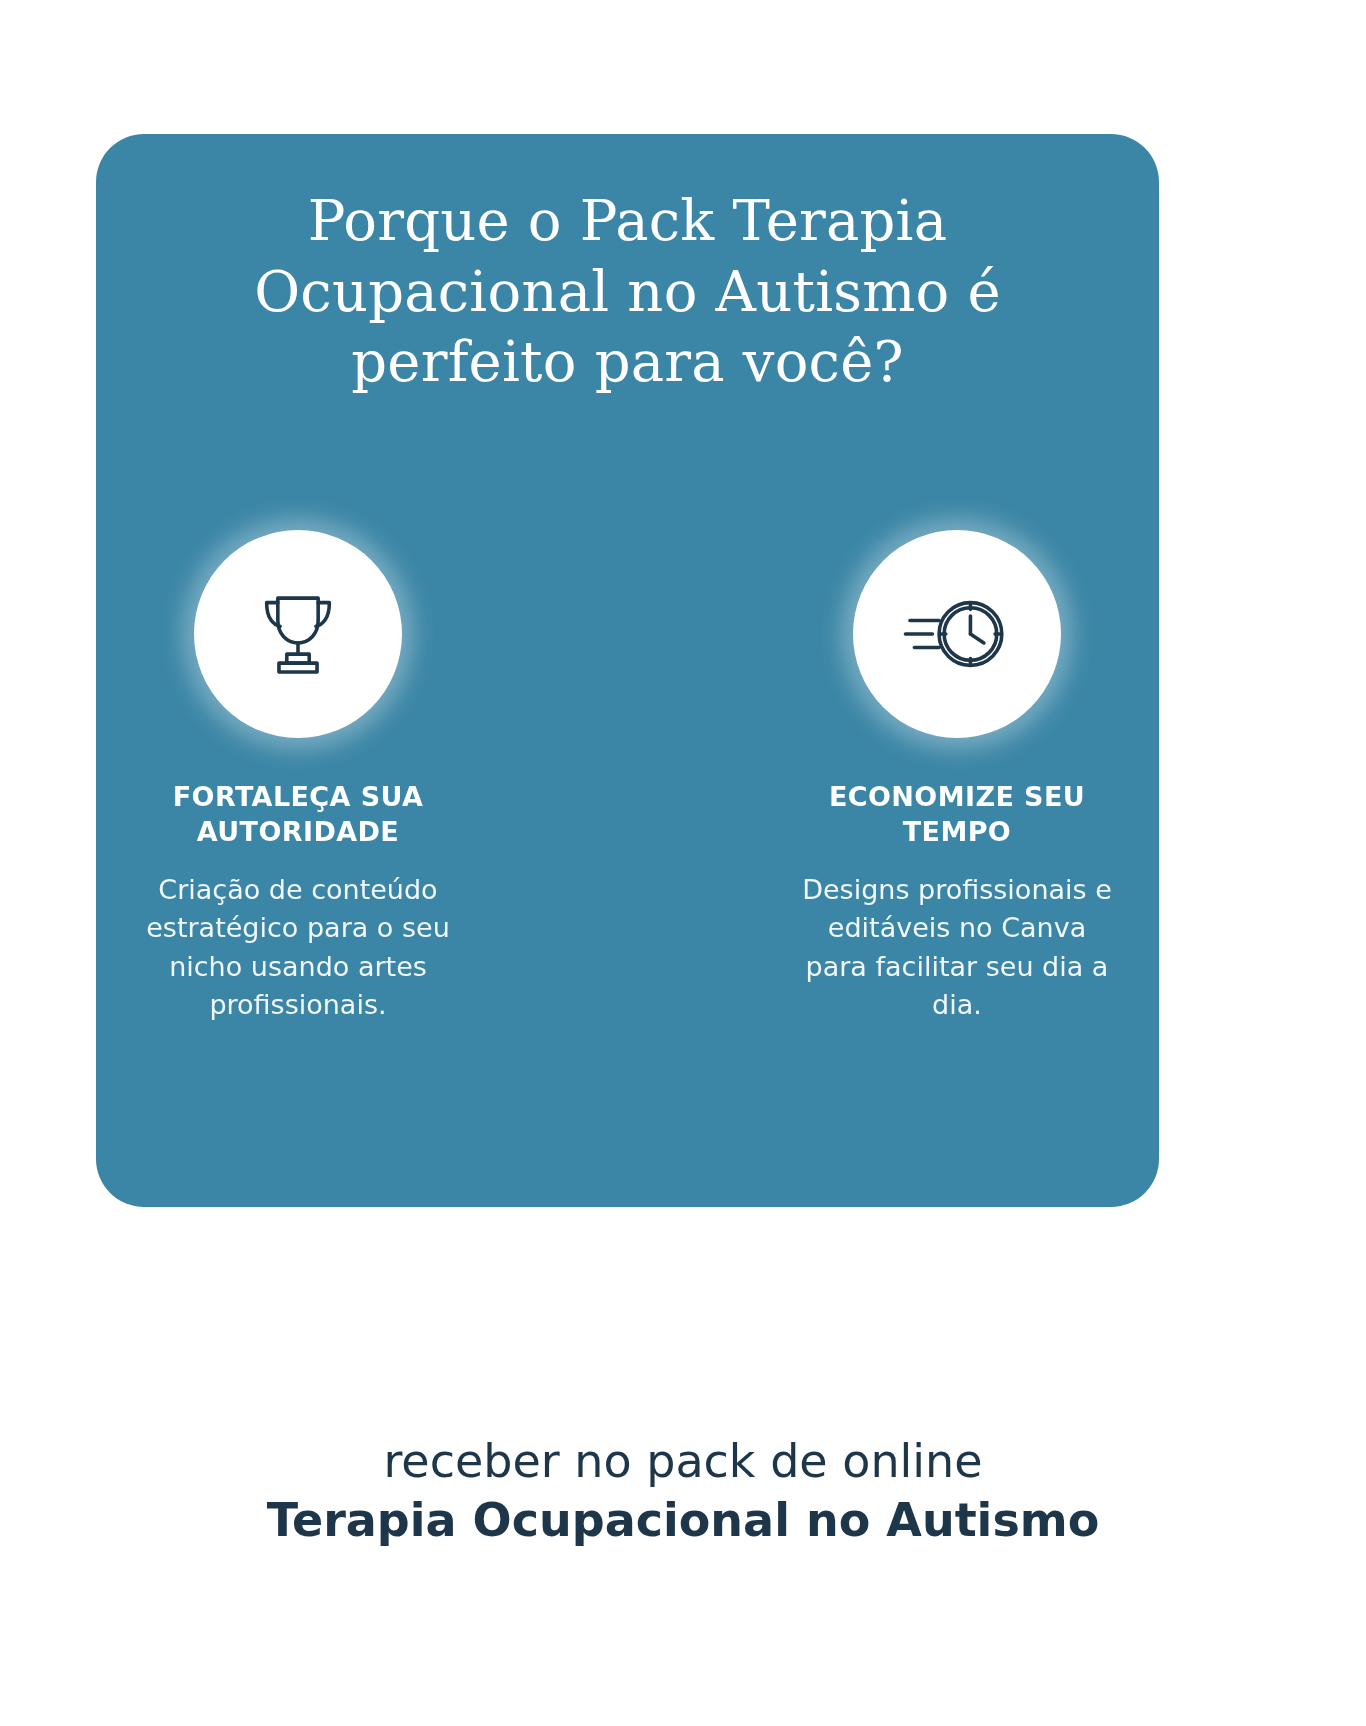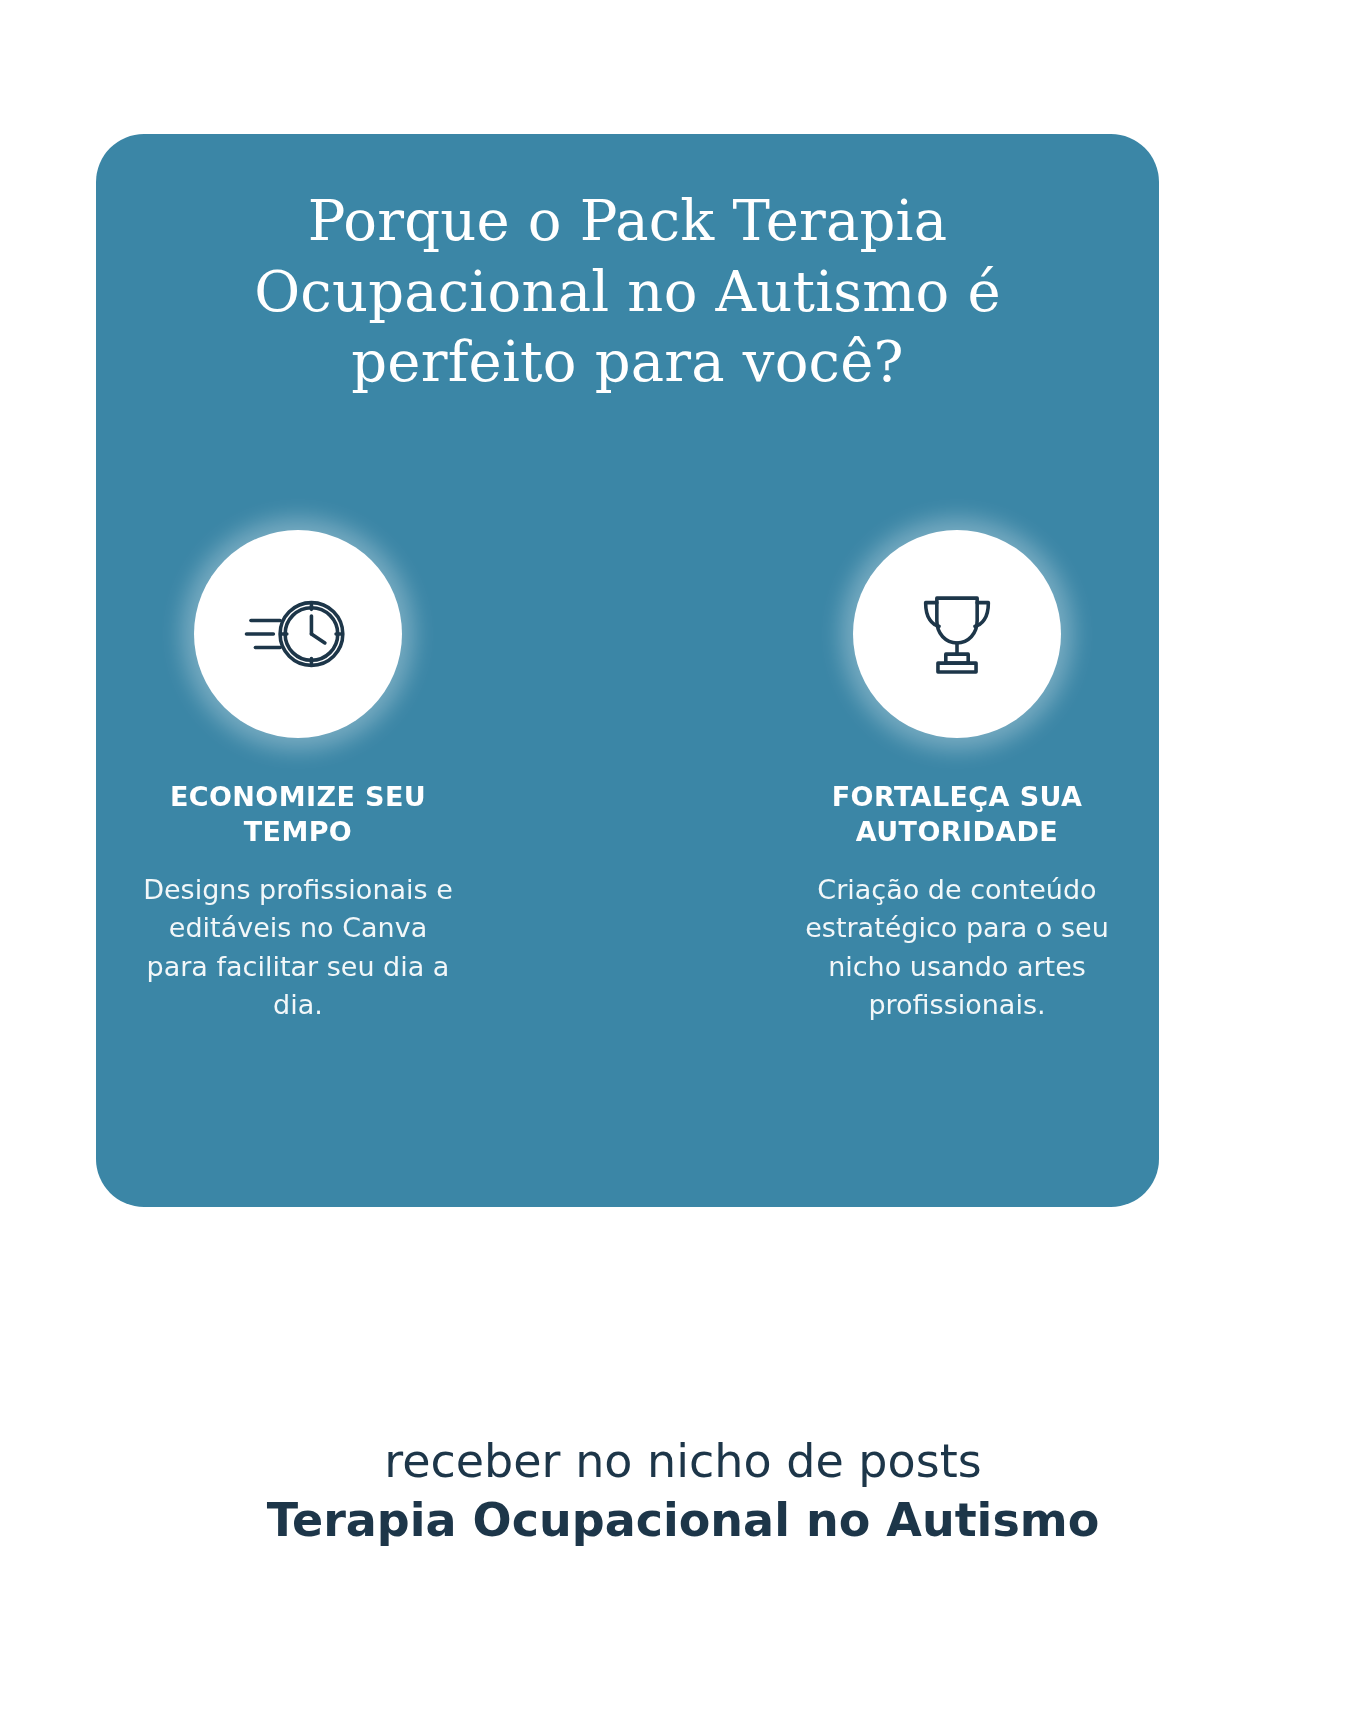--- a/index.html
+++ b/index.html
@@ -141,54 +141,54 @@
 
   <div class="card">
 
     <h1 class="card-title">Porque o Pack Terapia Ocupacional no Autismo é perfeito para você?</h1>
 
     <div class="features">
 
       <div class="feature">
         <div class="icon-halo">
           <svg viewBox="0 0 100 100" fill="none" stroke="#1d3649" stroke-width="3.2" stroke-linecap="round" stroke-linejoin="round">
+            <path d="M32 18 H68 V38 C68 50 60 58 50 58 C40 58 32 50 32 38 Z"></path>
+            <path d="M32 22 H22 C22 36 28 42 34 43"></path>
+            <path d="M68 22 H78 C78 36 72 42 66 43"></path>
+            <line x1="50" y1="58" x2="50" y2="68"></line>
+            <path d="M40 68 H60 V76 H40 Z"></path>
+            <path d="M33 76 H67 V84 H33 Z"></path>
+          </svg>
+        </div>
+        <div class="feature-title">FORTALEÇA SUA AUTORIDADE</div>
+        <p class="feature-desc">Criação de conteúdo estratégico para o seu nicho usando artes profissionais.</p>
+      </div>
+
+      <div class="feature">
+        <div class="icon-halo">
+          <svg viewBox="0 0 100 100" fill="none" stroke="#1d3649" stroke-width="3.2" stroke-linecap="round" stroke-linejoin="round">
             <circle cx="62" cy="50" r="28"></circle>
             <circle cx="62" cy="50" r="23.5"></circle>
             <line x1="62" y1="50" x2="62" y2="34"></line>
             <line x1="62" y1="50" x2="74" y2="58"></line>
             <line x1="62" y1="24" x2="62" y2="28"></line>
             <line x1="62" y1="72" x2="62" y2="76"></line>
             <line x1="36" y1="50" x2="40" y2="50"></line>
             <line x1="84" y1="50" x2="88" y2="50"></line>
             <line x1="8" y1="38" x2="34" y2="38"></line>
             <line x1="4" y1="50" x2="28" y2="50"></line>
             <line x1="12" y1="62" x2="34" y2="62"></line>
           </svg>
         </div>
         <div class="feature-title">ECONOMIZE SEU TEMPO</div>
         <p class="feature-desc">Designs profissionais e editáveis no Canva para facilitar seu dia a dia.</p>
       </div>
 
-      <div class="feature">
-        <div class="icon-halo">
-          <svg viewBox="0 0 100 100" fill="none" stroke="#1d3649" stroke-width="3.2" stroke-linecap="round" stroke-linejoin="round">
-            <path d="M32 18 H68 V38 C68 50 60 58 50 58 C40 58 32 50 32 38 Z"></path>
-            <path d="M32 22 H22 C22 36 28 42 34 43"></path>
-            <path d="M68 22 H78 C78 36 72 42 66 43"></path>
-            <line x1="50" y1="58" x2="50" y2="68"></line>
-            <path d="M40 68 H60 V76 H40 Z"></path>
-            <path d="M33 76 H67 V84 H33 Z"></path>
-          </svg>
-        </div>
-        <div class="feature-title">FORTALEÇA SUA AUTORIDADE</div>
-        <p class="feature-desc">Criação de conteúdo estratégico para o seu nicho usando artes profissionais.</p>
-      </div>
-
 
     </div>
   </div>
 
   <div class="caption">
-    <span class="line2">receber no nicho de posts</span>
+    <span class="line2">receber no pack de online</span>
     <span class="line3">Terapia Ocupacional no Autismo</span>
   </div>
 
 </div>
 
 </body></html>

